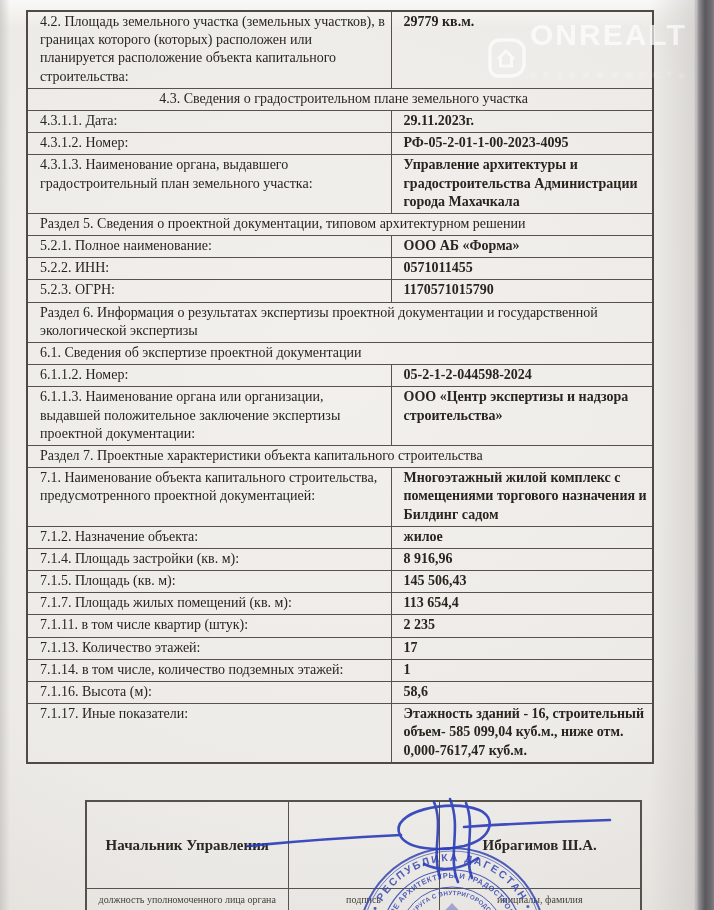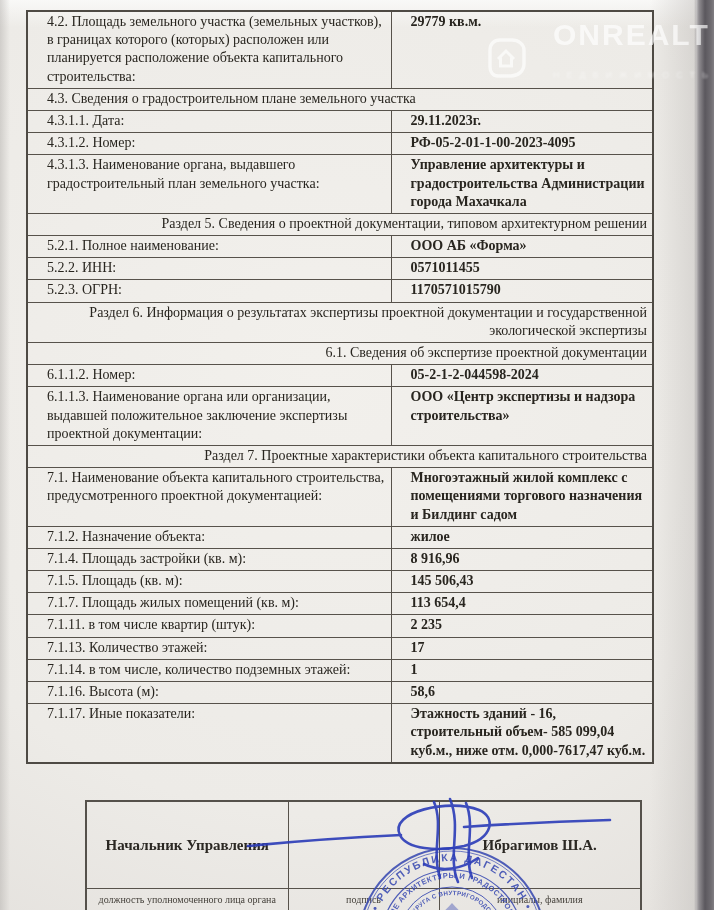--- a/index.html
+++ b/index.html
@@ -31,44 +31,44 @@
 
   
   table.doc{
     position:absolute;left:26px;top:10px;width:628px;
     border-collapse:collapse;table-layout:fixed;
     font:14px/1.3 "Liberation Serif",serif;color:#28251f;
     border:2px solid #4e4a44;
   }
   table.doc td{
     border:1px solid #57524b;
-    padding:1px 5px 2px 19px;
+    padding:1px 5px 2px 12px;
     vertical-align:top;
     overflow:hidden;
   }
   td.row-label{}
   td.row-value{font-weight:bold;padding-left:8px;}
-  td.row-section{text-align:right;}
-  td.row-full{text-align:left;}
+  td.row-section{text-align:left;}
+  td.row-full{text-align:center;}
 
   
   table.sig{
     position:absolute;left:85px;top:800px;width:557px;
     border-collapse:collapse;table-layout:fixed;
     font-family:"Liberation Serif",serif;color:#2b2823;
     border:2px solid #55514b;
   }
   table.sig td{border:1px solid #57524b;vertical-align:middle;text-align:center;}
   table.sig tr.sig-main td{height:84px;font-size:15px;font-weight:bold;}
   table.sig tr.sig-caption td{height:24px;font-size:10px;font-weight:normal;color:#44403a;vertical-align:top;padding-top:5px;}
 
   
   .watermark{
     position:absolute;left:484px;top:20px;z-index:6;
-    display:flex;align-items:flex-end;gap:25px;
+    display:flex;align-items:flex-end;gap:2px;
     color:rgba(255,255,255,0.66);
     filter:blur(.6px);
     pointer-events:none;
   }
   .wm-brand{
     font-family:"Liberation Sans",sans-serif;font-weight:bold;
     font-size:30px;letter-spacing:2px;line-height:1;
   }
   .wm-sub{
     font-family:"Liberation Sans",sans-serif;font-size:9px;letter-spacing:7px;

